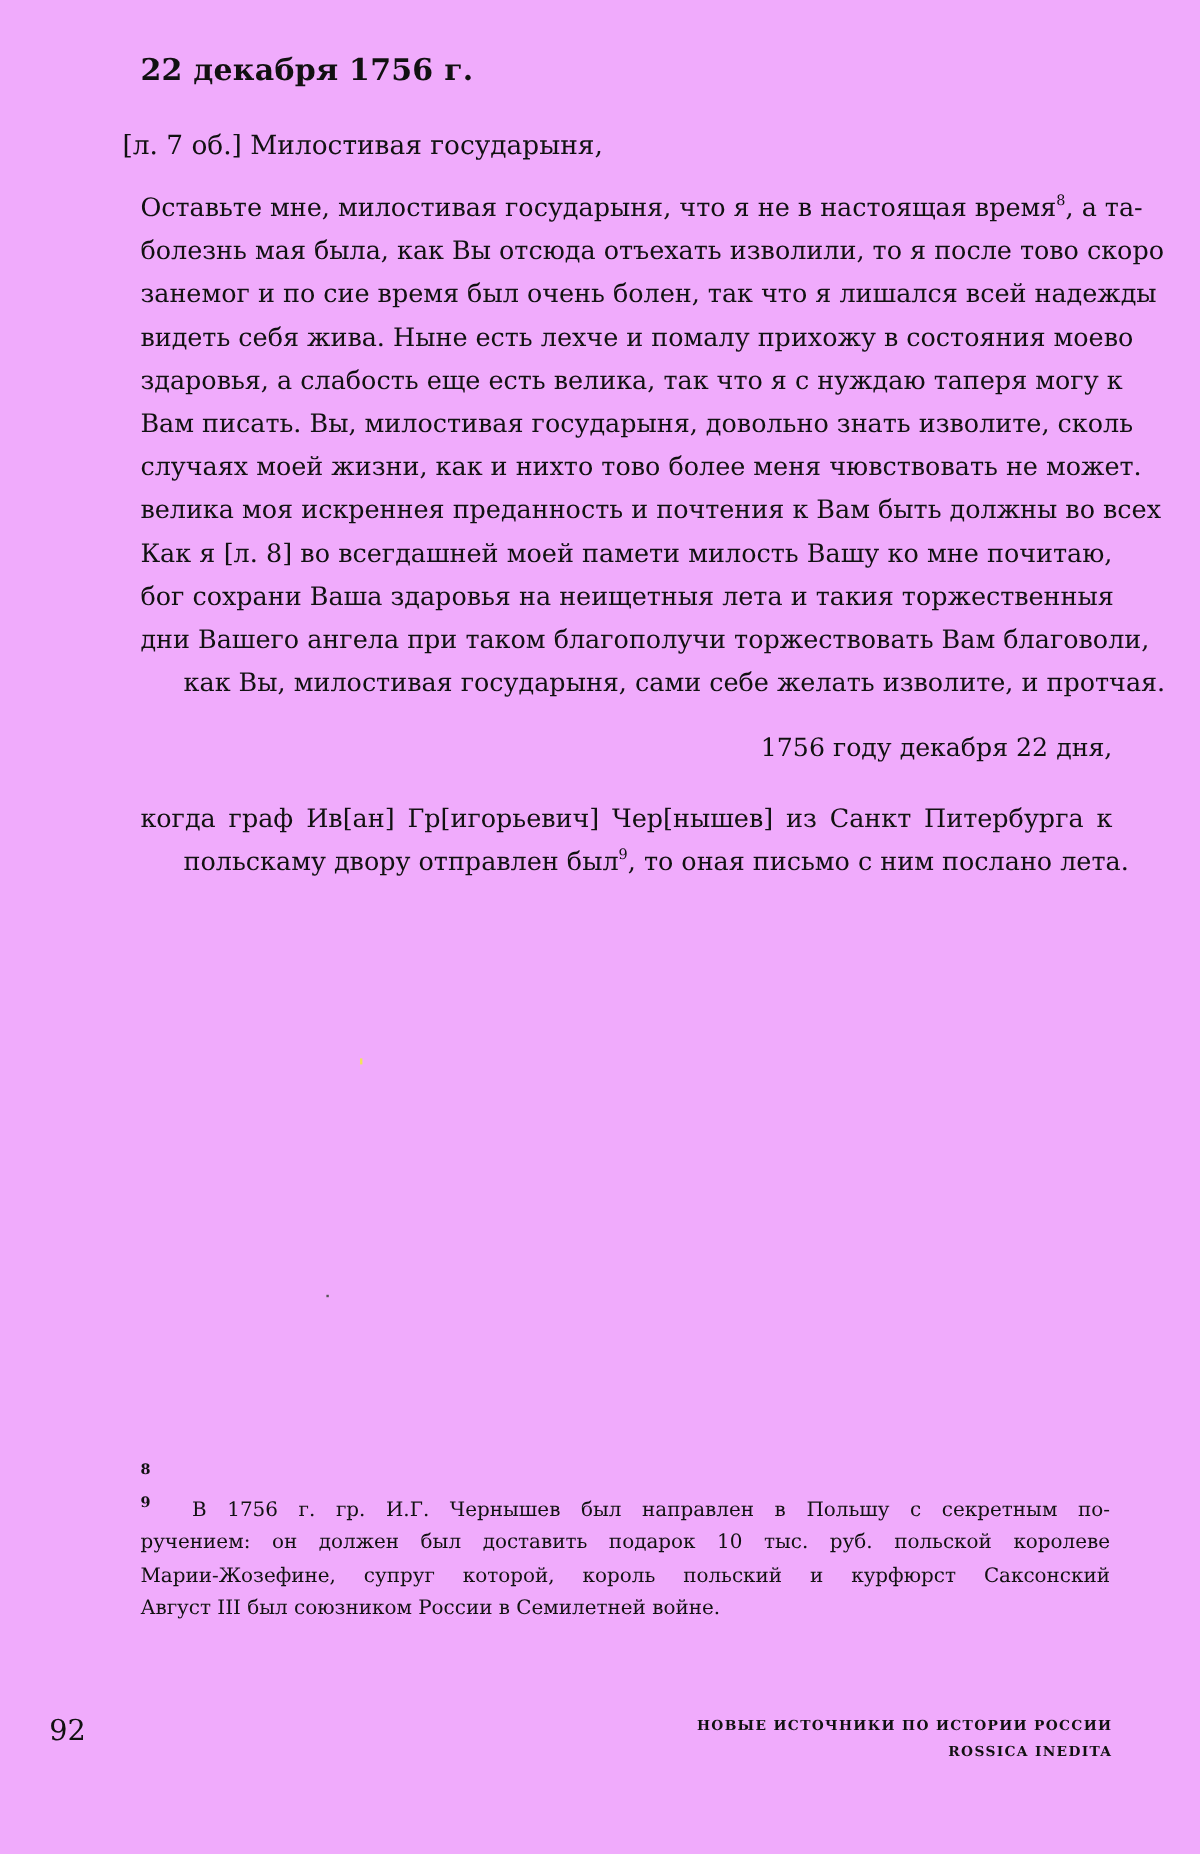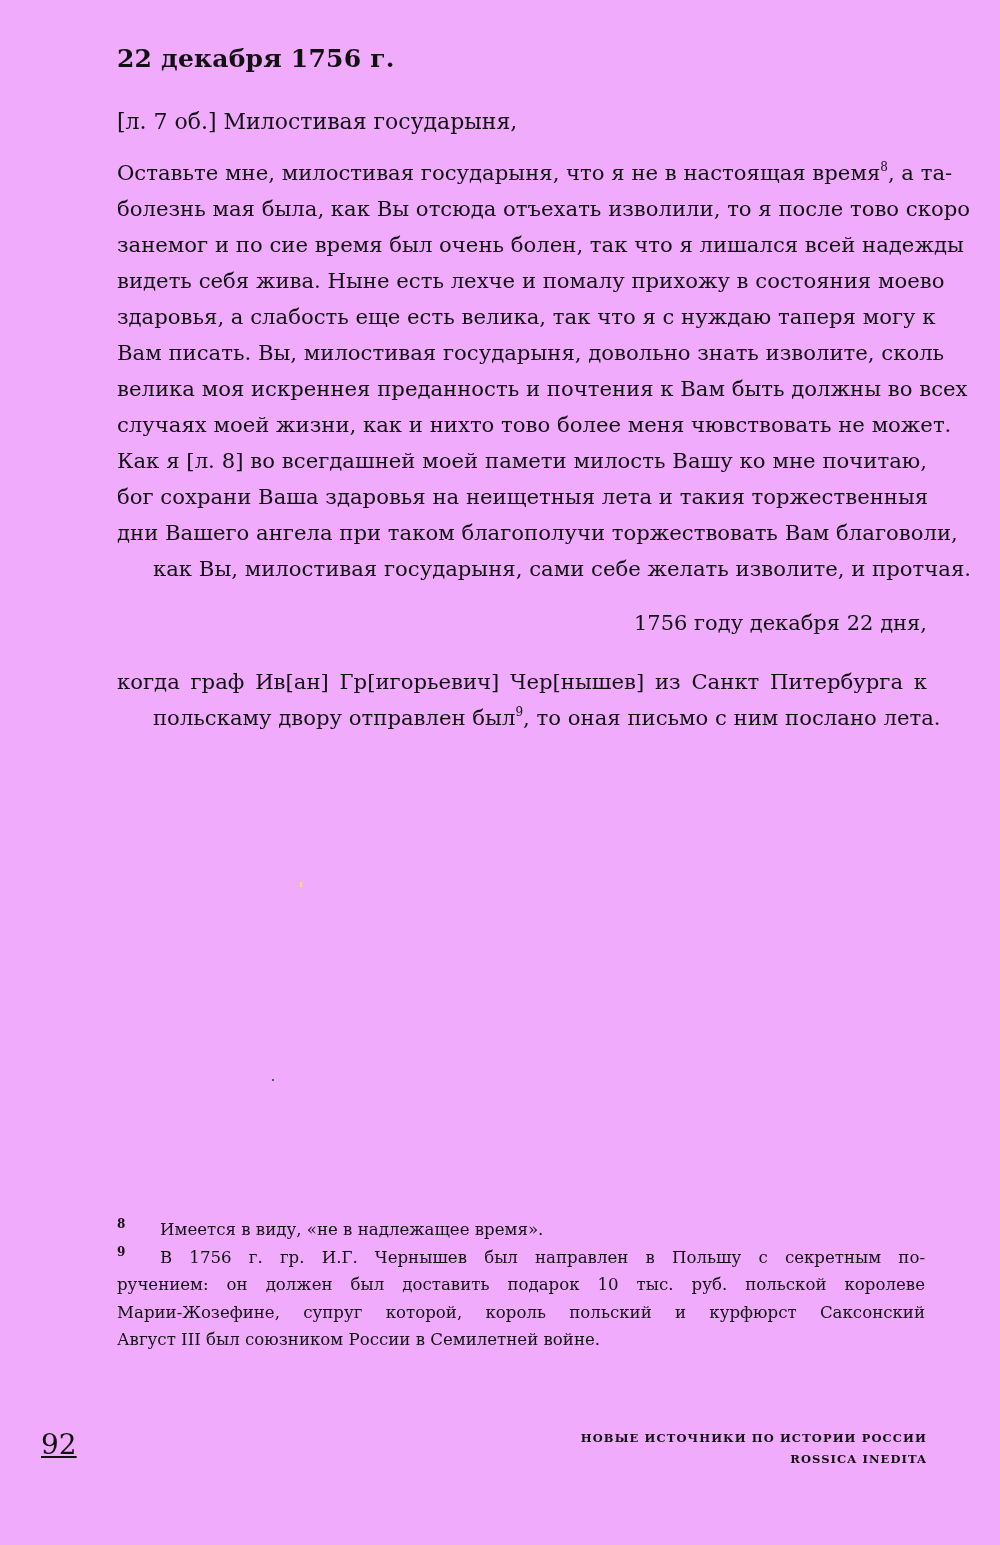--- a/index.html
+++ b/index.html
@@ -25,21 +25,21 @@
       position: absolute;
       left: 117px;
       top: 44px;
       font-size: 25px;
       font-weight: bold;
       letter-spacing: 0.2px;
       white-space: nowrap;
     }
     .salutation {
       position: absolute;
-      left: 117px;
+      left: 102px;
       top: 109px;
       font-size: 22px;
       white-space: nowrap;
       text-align: right;
     }
     .body-lines {
       position: absolute;
       left: 117px;
       top: 155px;
       width: 810px;
@@ -101,23 +101,22 @@
       position: absolute;
       left: 0;
       top: -5px;
       font-size: 12px;
       font-weight: bold;
     }
     .page-number {
       position: absolute;
       left: 41px;
       top: 1428px;
-      font-size: 28px;
+      font-size: 24px;
       white-space: nowrap;
-      text-decoration: underline;
     }
     .running-footer {
       position: absolute;
       right: 73px;
       top: 1428px;
       text-align: right;
       font-size: 11.5px;
       font-weight: bold;
       letter-spacing: 1.1px;
       line-height: 21px;
@@ -138,42 +137,41 @@
 
   <div class="salutation">[л. 7 об.] Милостивая государыня,</div>
 
   <div class="body-lines">
     <div class="line"><span>Оставьте мне, милостивая государыня, что я не в настоящая время</span><sup>8</sup><span>, а та-</span></div>
     <div class="line">болезнь мая была, как Вы отсюда отъехать изволили, то я после тово скоро</div>
     <div class="line">занемог и по сие время был очень болен, так что я лишался всей надежды</div>
     <div class="line">видеть себя жива. Ныне есть лехче и помалу прихожу в состояния моево</div>
     <div class="line">здаровья, а слабость еще есть велика, так что я с нуждаю таперя могу к</div>
     <div class="line">Вам писать. Вы, милостивая государыня, довольно знать изволите, сколь</div>
+    <div class="line">случаях моей жизни, как и нихто тово более меня чювствовать не может.</div>
     <div class="line">велика моя искреннея преданность и почтения к Вам быть должны во всех</div>
-    <div class="line">случаях моей жизни, как и нихто тово более меня чювствовать не может.</div>
     <div class="line">Как я [л. 8] во всегдашней моей памети милость Вашу ко мне почитаю,</div>
     <div class="line">бог сохрани Ваша здаровья на неищетныя лета и такия торжественныя</div>
     <div class="line">дни Вашего ангела при таком благополучи торжествовать Вам благоволи,</div>
     <div class="line last">как Вы, милостивая государыня, сами себе желать изволите, и протчая.</div>
   </div>
 
   <div class="dateline">1756 году декабря 22 дня,</div>
 
   <div class="closing">
     <div class="line">когда граф Ив[ан] Гр[игорьевич] Чер[нышев] из Санкт Питербурга к</div>
     <div class="line last"><span>польскаму двору отправлен был</span><sup>9</sup><span>, то оная письмо с ним послано лета.</span></div>
   </div>
 
   <div class="speck" style="left:300px; top:882px; background:#f2e35a;"></div>
   <div class="speck" style="left:272px; top:1079px; width:2px; height:2px; background:#555;"></div>
 
   <div class="footnotes">
     <div class="fn-line first last">
       <span class="fn-num">8</span>
-      <span>Имеется в виду, «не в надлежащее время».</span>
     </div>
     <div class="fn-line first">
       <span class="fn-num">9</span>
       <span>В 1756 г. гр. И.Г. Чернышев был направлен в Польшу с секретным по-</span>
     </div>
     <div class="fn-line">ручением: он должен был доставить подарок 10 тыс. руб. польской королеве</div>
     <div class="fn-line">Марии-Жозефине, супруг которой, король польский и курфюрст Саксонский</div>
     <div class="fn-line last">Август III был союзником России в Семилетней войне.</div>
   </div>
 

